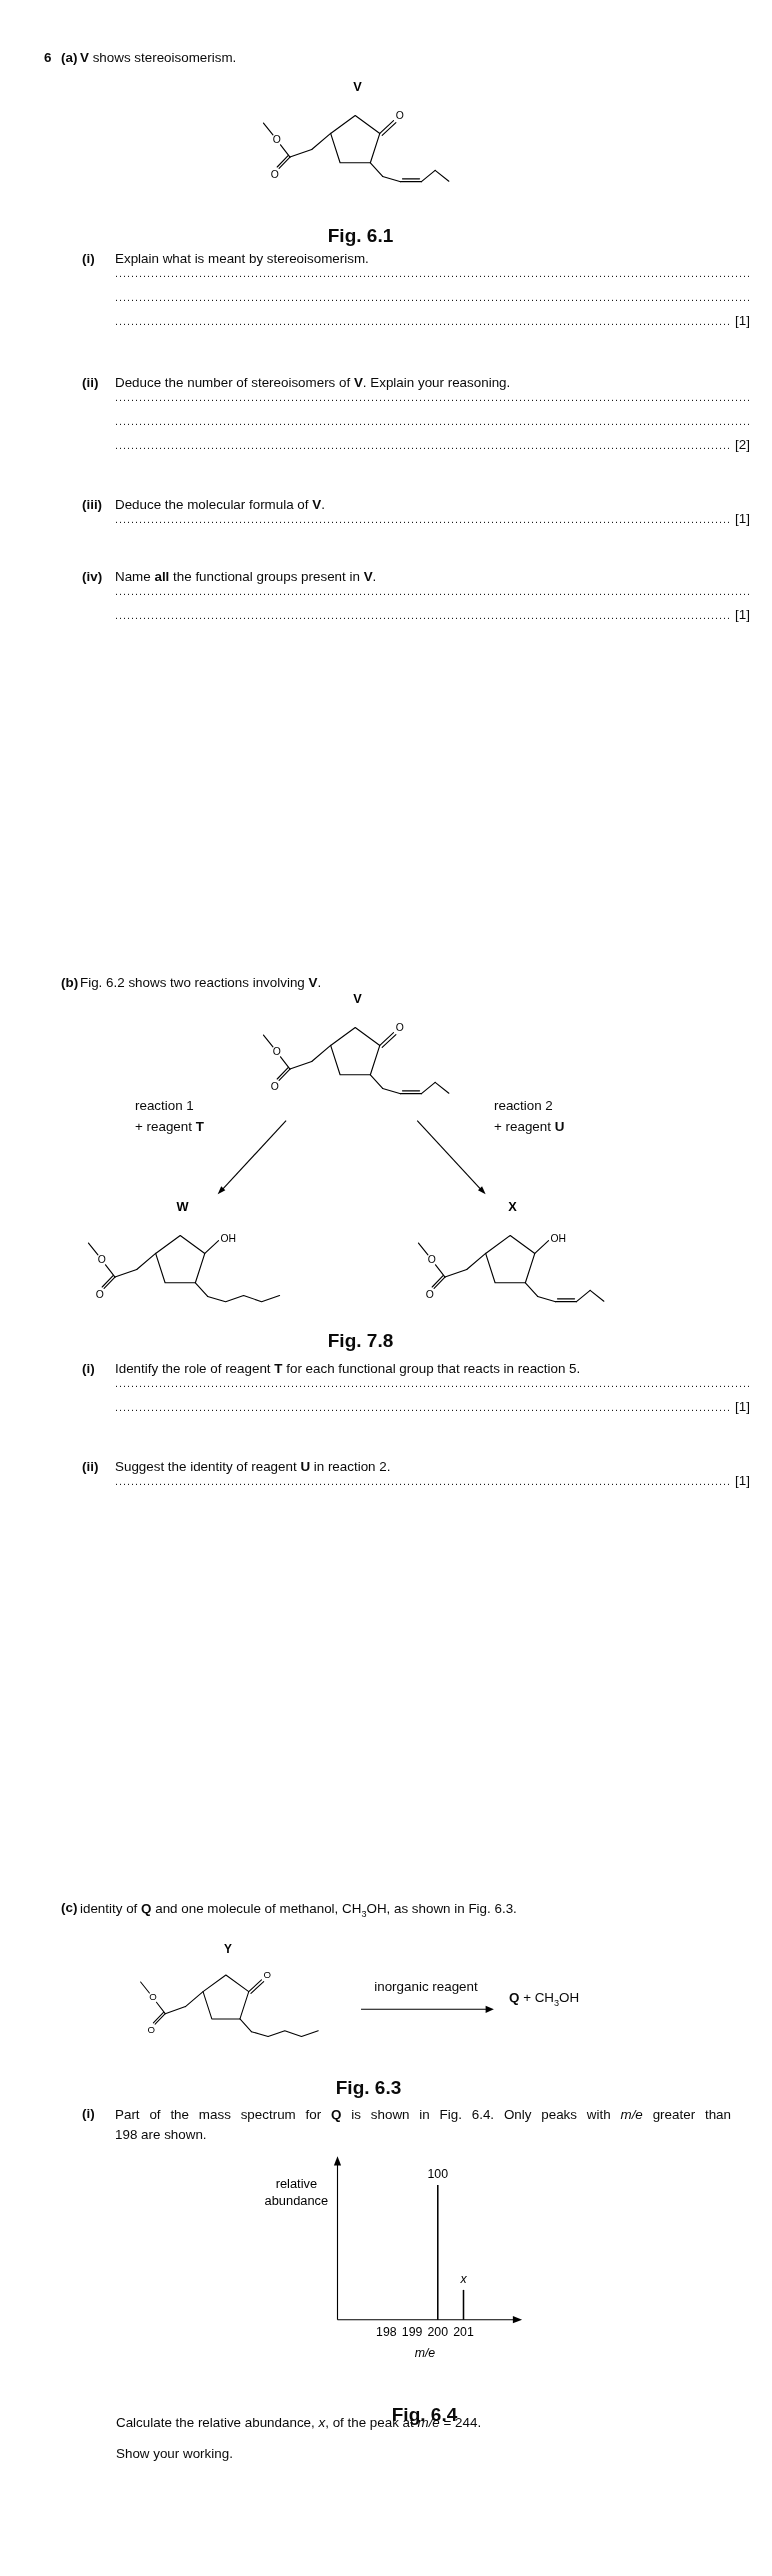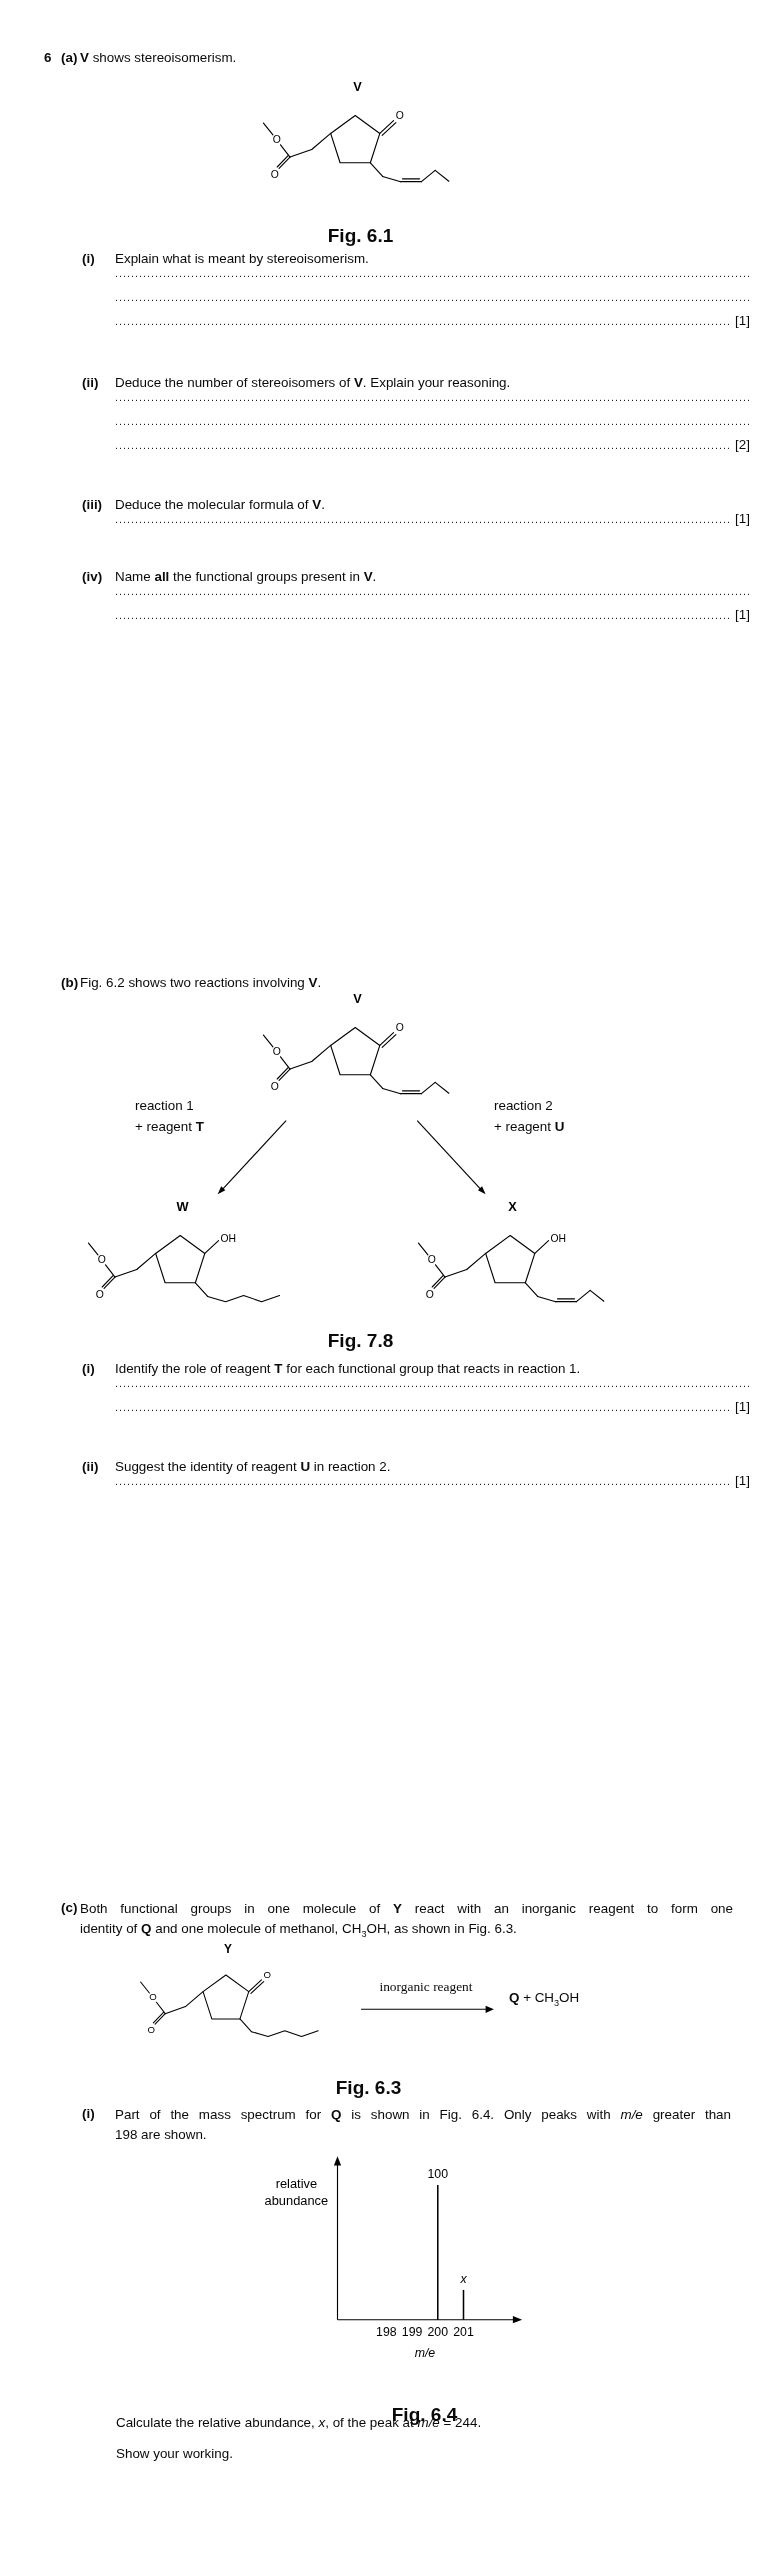--- a/index.html
+++ b/index.html
@@ -265,21 +265,21 @@
       <line class="bond" x1="390" y1="215" x2="419" y2="191"></line>
       <line class="bond" x1="419" y1="191" x2="448" y2="214"></line>
     </g>
   </svg>
 
   <div class="caption" style="left:103px;top:1330px;width:515px;">Fig. 7.8</div>
 
   <div class="qblock" style="left:82px;top:1360px;">
     <div class="qrow">
       <span class="rn">(i)</span>
-      <span class="qtext"><span>Identify the role of reagent </span><span class="b">T</span><span> for each functional group that reacts in reaction 1.</span></span>
+      <span class="qtext"><span>Identify the role of reagent </span><span class="b">T</span><span> for each functional group that reacts in reaction 5.</span></span>
     </div>
     <div class="ans">
       <div class="dotline short">
           <span class="dots"></span>
         </div>
       <div class="dotline">
           <span class="dots"></span>
           <span class="mark">[1]</span>
         </div>
     </div>
@@ -294,21 +294,20 @@
       <div class="dotline short">
           <span class="dots"></span>
           <span class="mark">[1]</span>
         </div>
     </div>
   </div>
 
   <div class="hline" style="left:61px;top:1899px;width:672px;">
     <span class="pl">(c)</span>
     <div class="para" style="width:653px;">
-      <div class="jline"><span>Both functional groups in one molecule of </span><span class="b">Y</span><span> react with an inorganic reagent to form one</span></div>
       <div class="nline"><span>identity of </span><span class="b">Q</span><span> and one molecule of methanol, CH</span><sub>3</sub><span>OH, as shown in Fig. 6.3.</span></div>
     </div>
   </div>
 
   <svg class="abs" style="left:116px;top:1942px;width:211px;font-size:26px" viewBox="0 0 480 245">
     <text class="slabel" x="255" y="24">Y</text>
     <g>
       <polygon class="bond" points="250,75 302,113 282,175 218,175 198,113"></polygon>
     </g>
     <g>
@@ -325,21 +324,21 @@
       <line class="bond" x1="92" y1="137" x2="112" y2="163"></line>
       <text class="atom" x="84" y="133">O</text>
       <line class="bond" x1="76" y1="116" x2="56" y2="91"></line>
     </g>
     <g>
       <line class="bond" x1="282" y1="175" x2="308" y2="204"></line>
       <polyline class="bond" points="308,204 346,215 384,202 422,215 460,202"></polyline>
     </g>
   </svg>
 
-  <div class="abs" style="left:354px;top:1979px;width:144px;text-align:center;font-family:Liberation Serif, serif;">inorganic reagent</div>
+  <div class="abs" style="left:354px;top:1979px;width:144px;text-align:center;">inorganic reagent</div>
   <svg class="abs" style="left:360px;top:1999px;width:139px;height:20.6px;" viewBox="0 0 270 40">
     <line class="arr" x1="2" y1="20" x2="246" y2="20"></line>
     <polygon class="arrhead" points="260,20 244,13 244,27"></polygon>
   </svg>
   <div class="abs" style="left:509px;top:1989px;line-height:17.5px;"><span class="b">Q</span><span> + CH</span><sub>3</sub><span>OH</span></div>
 
   <div class="caption" style="left:111px;top:2077px;width:515px;">Fig. 6.3</div>
 
   <div class="qblock" style="left:82px;top:2105px;width:649px;">
     <div class="qrow">

